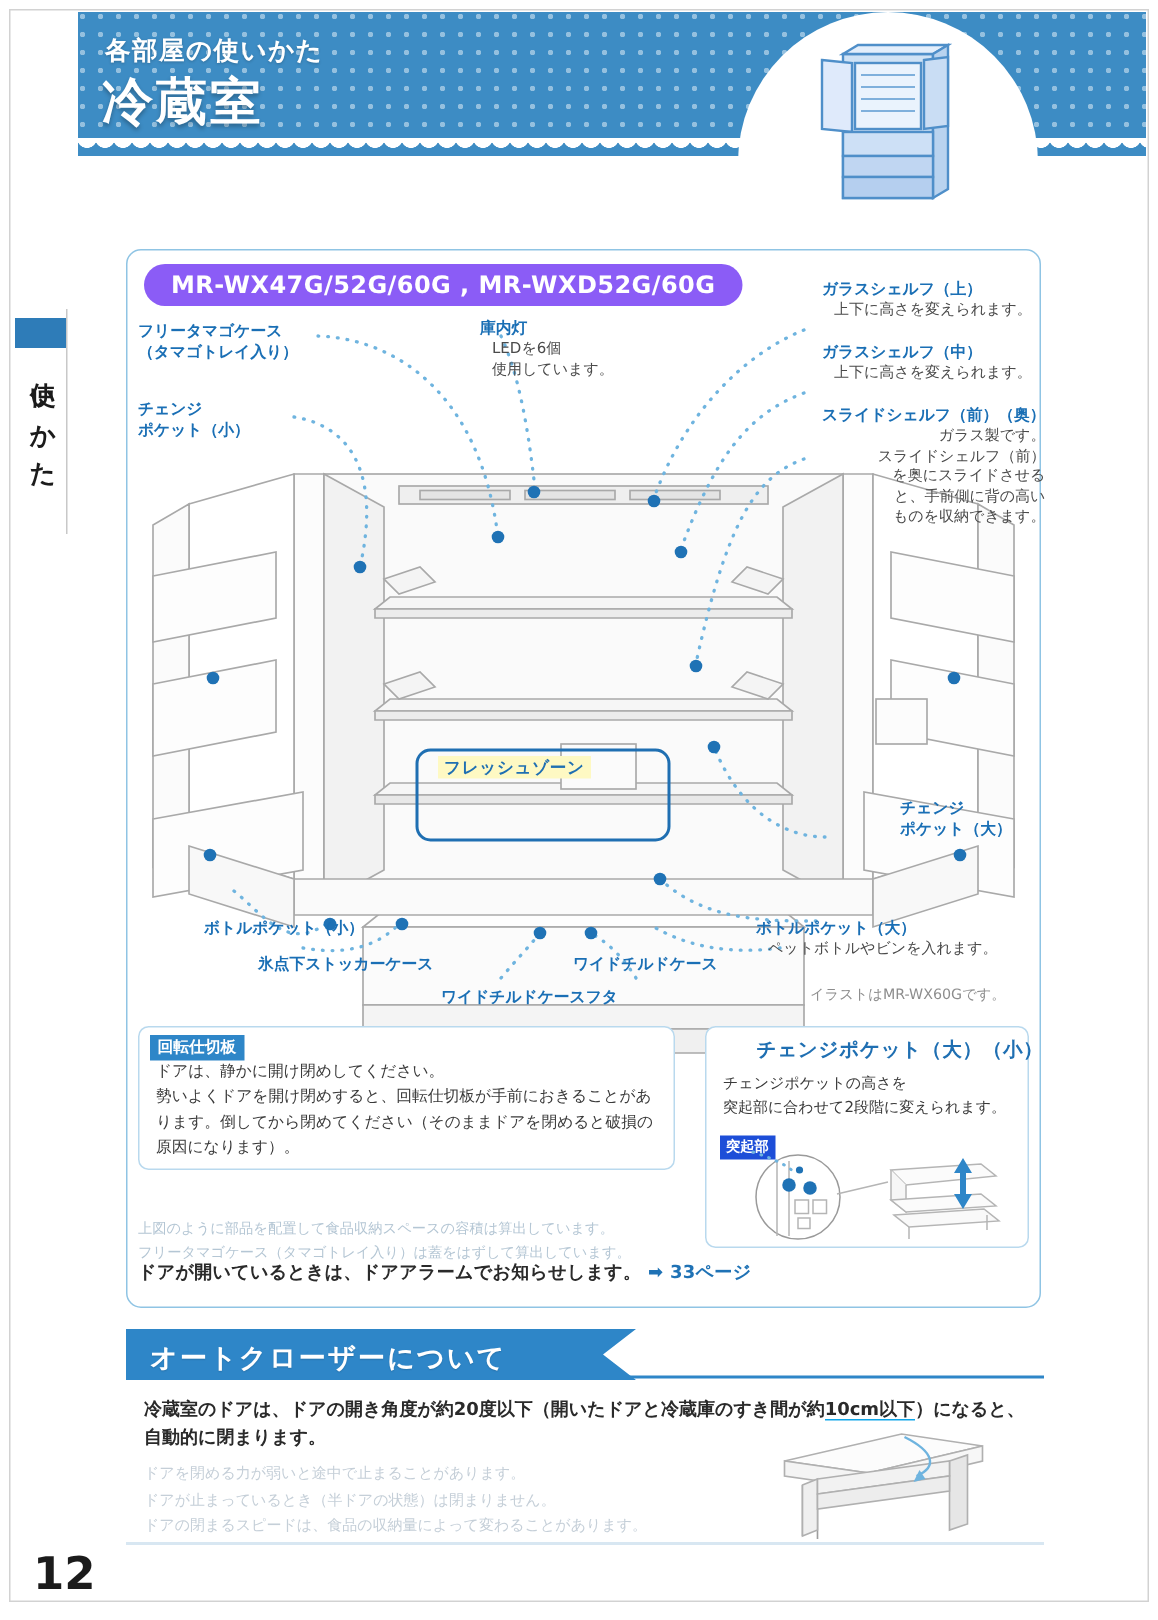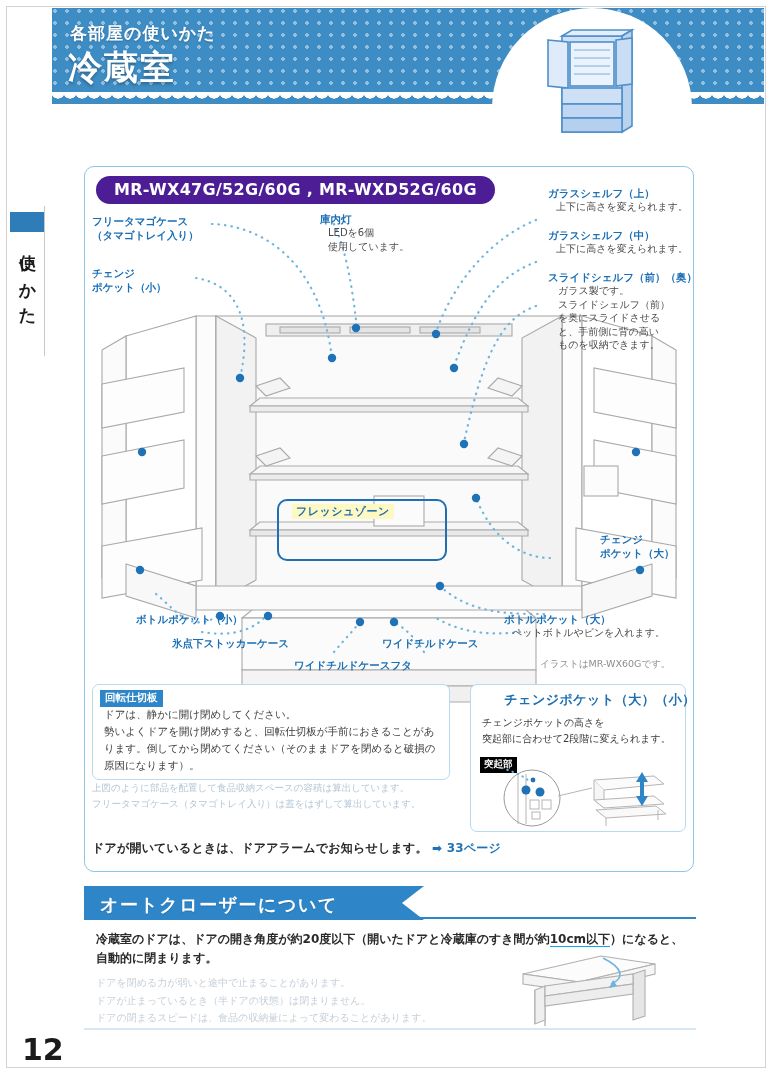--- a/index.html
+++ b/index.html
@@ -90,21 +90,21 @@
   .diagram-panel {
     position: absolute; left: 84px; top: 166px;
     width: 610px; height: 706px;
     border: 1.5px solid #8fc4e4;
     border-radius: 10px;
     background: #ffffff;
   }
   .model-pill {
     position: absolute; left: 96px; top: 176px;
     padding: 4px 18px 5px 18px;
-    background: #4c1d95;
+    background: #8b5cf6;
     border-radius: 14px;
     color: #fff; font-size: 16px; font-weight: bold;
     letter-spacing: 0.3px;
     white-space: nowrap;
   }
 
   
   .lbl { position: absolute; color: #1a6fb5; font-size: 10.5px; font-weight: bold; line-height: 1.35; white-space: nowrap; }
   .lbl .sub { display:block; color:#4a4a4a; font-weight: normal; font-size: 10px; }
   .lbl.gray { color: #8d8d8d; font-weight: normal; text-align: center; }
@@ -160,28 +160,28 @@
     font-size: 13px; font-weight: bold; color: #1f6fb2;
     letter-spacing: 0.5px;
   }
   .change-body {
     position: absolute; left: 482px; top: 715px;
     width: 200px;
     font-size: 10px; color: #3a3a3a; line-height: 1.6;
   }
   .protrusion-tag {
     position: absolute; left: 480px; top: 757px;
-    background: #000000; color: #fff;
+    background: #1d4ed8; color: #fff;
     font-size: 9.5px; font-weight: bold;
     padding: 1px 4px 2px 4px;
   }
 
   
   .footnote {
-    position: absolute; left: 92px; top: 780px;
+    position: absolute; left: 92px; top: 812px;
     width: 370px;
     font-size: 9.5px; color: #b4c6d4; line-height: 1.7;
   }
   .door-alarm {
     position: absolute; left: 92px; top: 840px;
     font-size: 12px; font-weight: bold; color: #2a2a2a;
     letter-spacing: 0.2px;
   }
   .door-alarm .pageref { color: #1f72b5; font-weight: bold; }
 
@@ -382,21 +382,21 @@
   <div class="lbl" style="left:548px; top:186px;">
     <span>ガラスシェルフ（上）</span>
     <span class="sub" style="margin-left:8px;">上下に高さを変えられます。</span>
   </div>
   <div class="lbl" style="left:548px; top:228px;">
     <span>ガラスシェルフ（中）</span>
     <span class="sub" style="margin-left:8px;">上下に高さを変えられます。</span>
   </div>
   <div class="lbl" style="left:548px; top:270px;">
     <span>スライドシェルフ（前）（奥）</span>
-    <span class="sub" style="white-space:pre-line;margin-left:10px;">ガラス製です。
+    <span class="sub" style="white-space:pre-line;margin-left:10px;text-align:right;">ガラス製です。
 スライドシェルフ（前）
 を奥にスライドさせる
 と、手前側に背の高い
 ものを収納できます。</span>
   </div>
   <div class="lbl" style="left:600px; top:532px;">
     <span>チェンジ</span>
     <span class="sub" style="color:#1a6fb5;font-weight:bold;font-size:10.5px;">ポケット（大）</span>
   </div>
 

